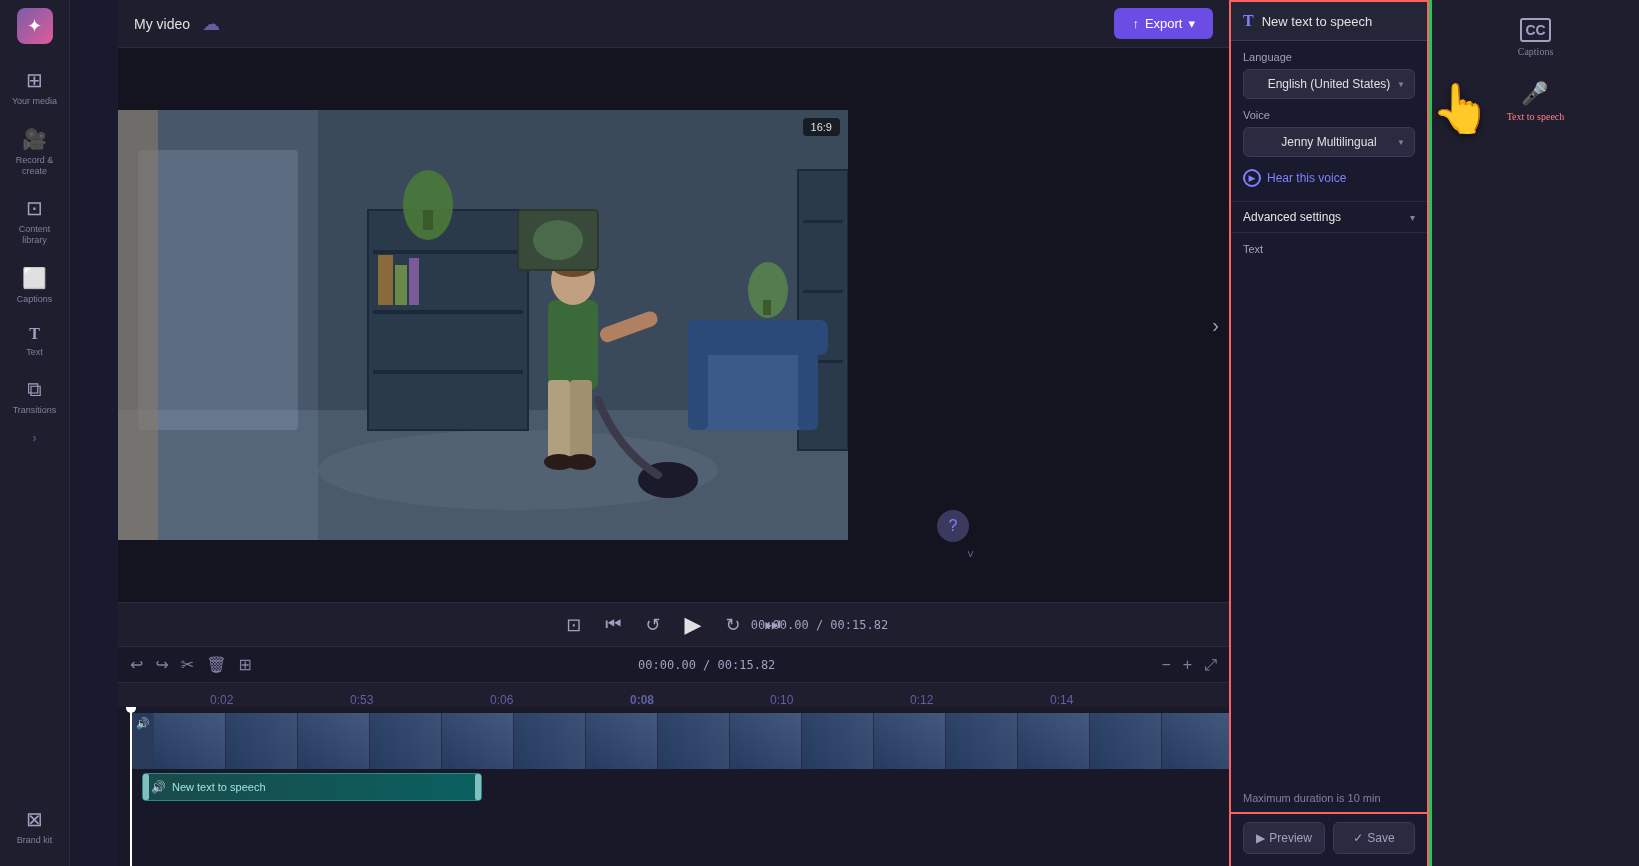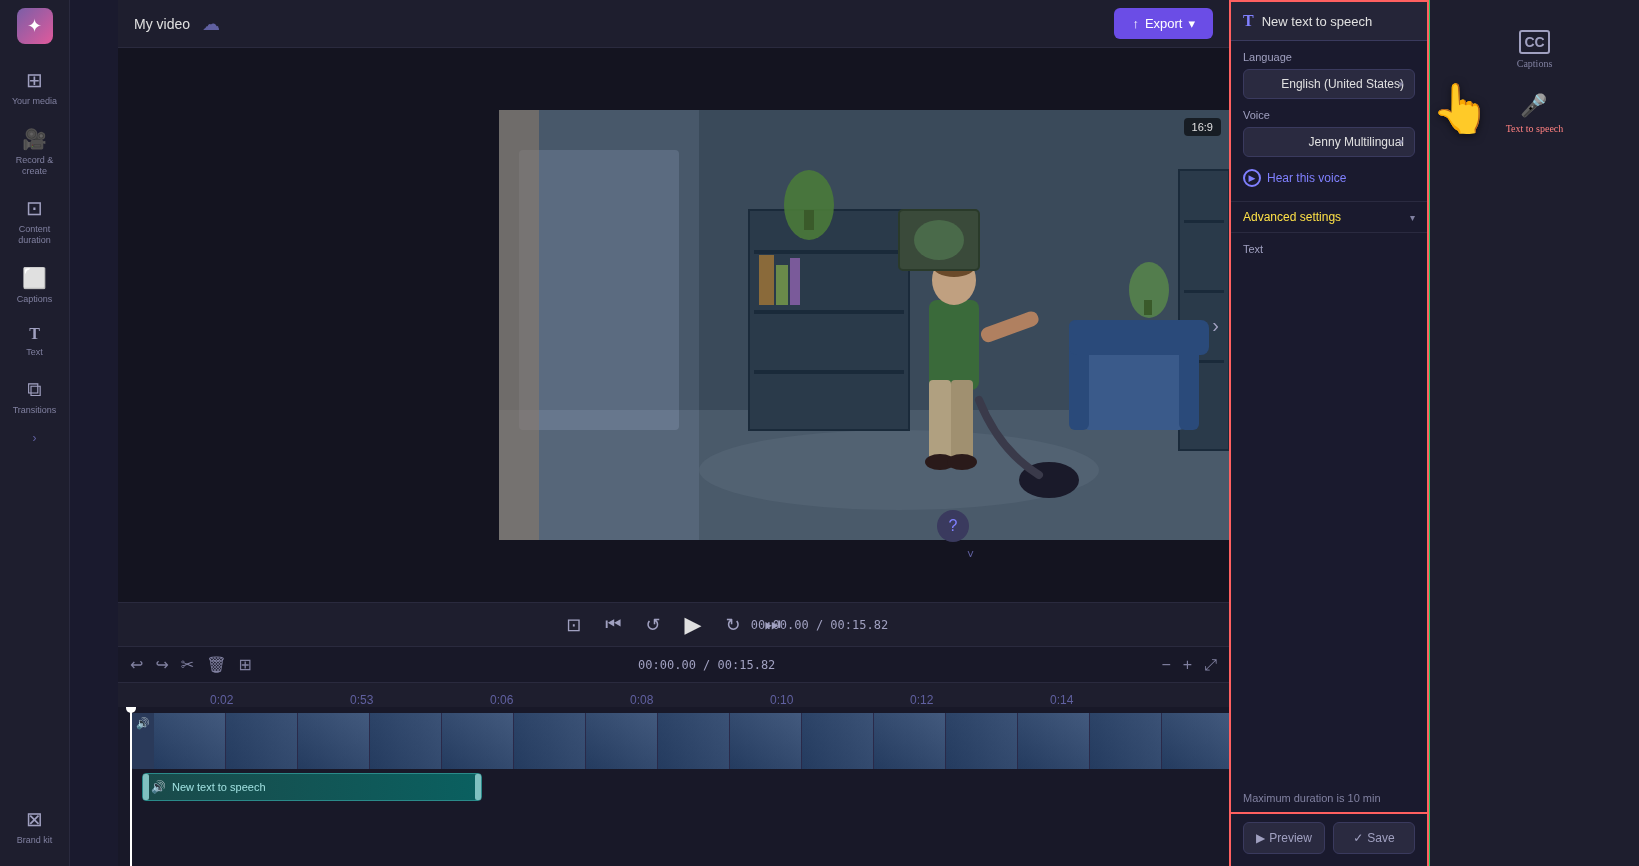--- a/index.html
+++ b/index.html
@@ -98,21 +98,21 @@
       align-items: center;
       gap: 6px;
     }
 
     
     .video-container {
       flex: 1;
       background: #141420;
       display: flex;
       align-items: center;
-      justify-content: flex-end;
+      justify-content: flex-start;
       position: relative;
       overflow: hidden;
     }
     .video-placeholder {
       width: 730px;
       height: 430px;
       background: linear-gradient(135deg, #2a3a4a 0%, #1a2535 50%, #2a3545 100%);
       position: relative;
       overflow: hidden;
       display: flex;
@@ -311,22 +311,22 @@
       left: -4px;
     }
 
     
     .right-panel {
       width: 210px;
       background: #1e1e2e;
       display: flex;
       flex-direction: column;
       align-items: center;
-      padding: 20px 0;
-      border-left: 1px solid #22c55e;
+      padding: 8px 0;
+      border-left: 3px solid #22c55e;
       flex-shrink: 0;
     }
     .right-panel-item {
       display: flex;
       flex-direction: column;
       align-items: center;
       justify-content: center;
       width: 80px;
       padding: 10px 4px;
       border-radius: 8px;
@@ -391,21 +391,21 @@
       background: #2a2a40;
       border: 1px solid #3a3a5e;
       color: #e0e0e0;
       padding: 7px 10px;
       border-radius: 6px;
       font-size: 12px;
       appearance: none;
       cursor: pointer;
       display: flex;
       align-items: center;
-      justify-content: flex-end;
+      justify-content: center;
     }
     .tts-select-wrapper {
       position: relative;
     }
     .tts-select-wrapper::after {
       content: '▼';
       position: absolute;
       right: 10px;
       top: 50%;
       transform: translateY(-50%);
@@ -438,21 +438,21 @@
       display: flex;
       align-items: center;
       justify-content: space-between;
       padding: 8px 12px;
       cursor: pointer;
       border-top: 1px solid #2a2a40;
       border-bottom: 1px solid #2a2a40;
     }
     .advanced-settings-label {
       font-size: 12px;
-      color: #fde047;
+      color: #e5e5e5;
     }
     .advanced-settings-arrow {
       font-size: 10px;
       color: #8080a0;
     }
     .tts-text-section {
       padding: 10px 12px;
       flex: 1;
       display: flex;
       flex-direction: column;
@@ -543,21 +543,21 @@
   <div class="sidebar-item">
     <span class="icon">⊞</span>
     <span class="label">Your media</span>
   </div>
   <div class="sidebar-item">
     <span class="icon">🎥</span>
     <span class="label">Record &amp; create</span>
   </div>
   <div class="sidebar-item">
     <span class="icon">⊡</span>
-    <span class="label">Content duration</span>
+    <span class="label">Content library</span>
   </div>
   <div class="sidebar-item">
     <span class="icon">⬜</span>
     <span class="label">Captions</span>
   </div>
   <div class="sidebar-item">
     <span class="icon" style="font-size:16px;font-weight:bold;font-family:serif;">T</span>
     <span class="label">Text</span>
   </div>
   <div class="sidebar-item">
@@ -682,21 +682,21 @@
       <button class="timeline-tool-btn">−</button>
       <button class="timeline-tool-btn">+</button>
       <button class="timeline-tool-btn">⤢</button>
     </div>
 
     <div class="timeline-ruler">
       <div style="position:relative;width:100%;height:24px;">
         <span class="ruler-tick" style="left:80px;">0:02</span>
         <span class="ruler-tick" style="left:220px;">0:53</span>
         <span class="ruler-tick" style="left:360px;">0:06</span>
-        <span class="ruler-tick" style="left:500px;">0:08</span>
+        <span class="ruler-tick" style="left:500px;font-weight:bold;">0:08</span>
         <span class="ruler-tick" style="left:640px;">0:10</span>
         <span class="ruler-tick" style="left:780px;">0:12</span>
         <span class="ruler-tick" style="left:920px;">0:14</span>
       </div>
     </div>
 
     <div class="timeline-tracks">
 
       <div class="timeline-playhead">
         <div class="playhead-marker"></div>

